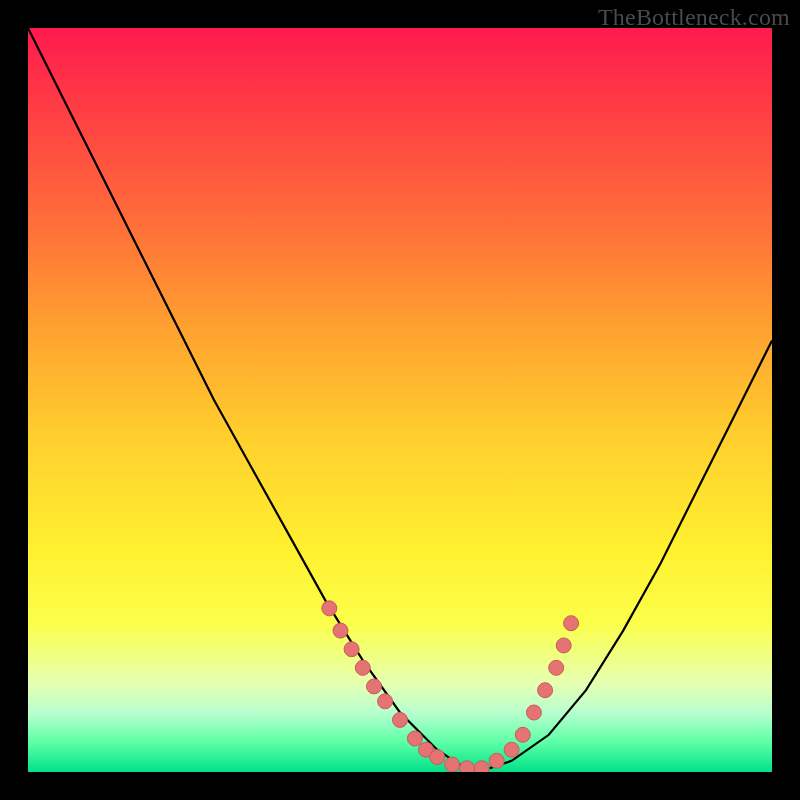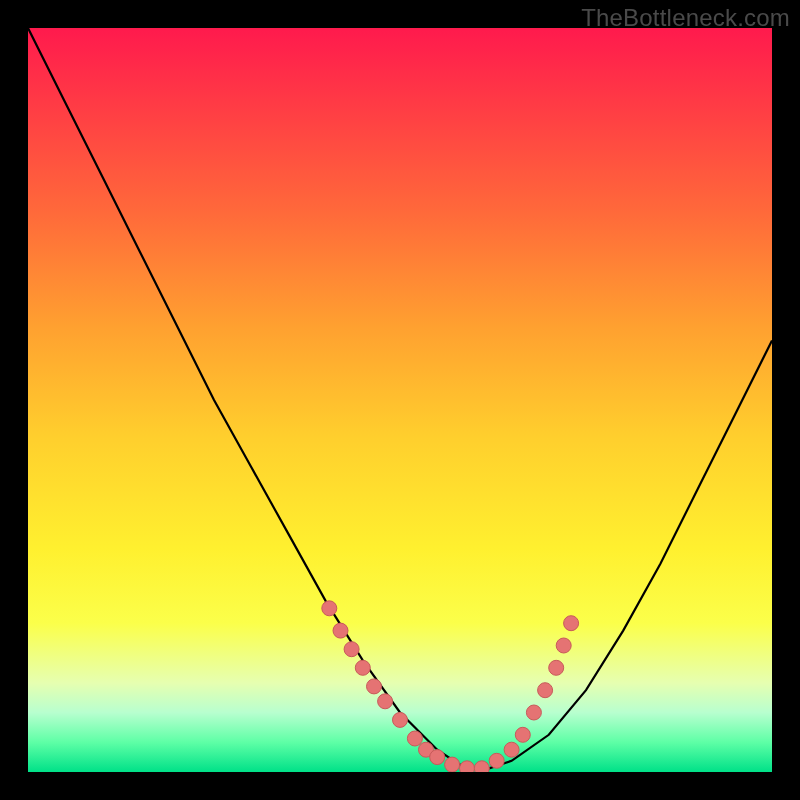--- a/index.html
+++ b/index.html
@@ -11,20 +11,21 @@
     overflow: hidden;
     font-family: Arial, Helvetica, sans-serif;
   }
   .frame {
     position: absolute;
     left: 0;
     top: 0;
     width: 800px;
     height: 660px;
     background: #000;
+    font-family: Liberation Serif, serif;
   }
   .plot {
     position: absolute;
     left: 28px;
     top: 28px;
     width: 744px;
     height: 744px;
     background: linear-gradient(to bottom,
       #ff1a4d 0%,
       #ff3a45 10%,

